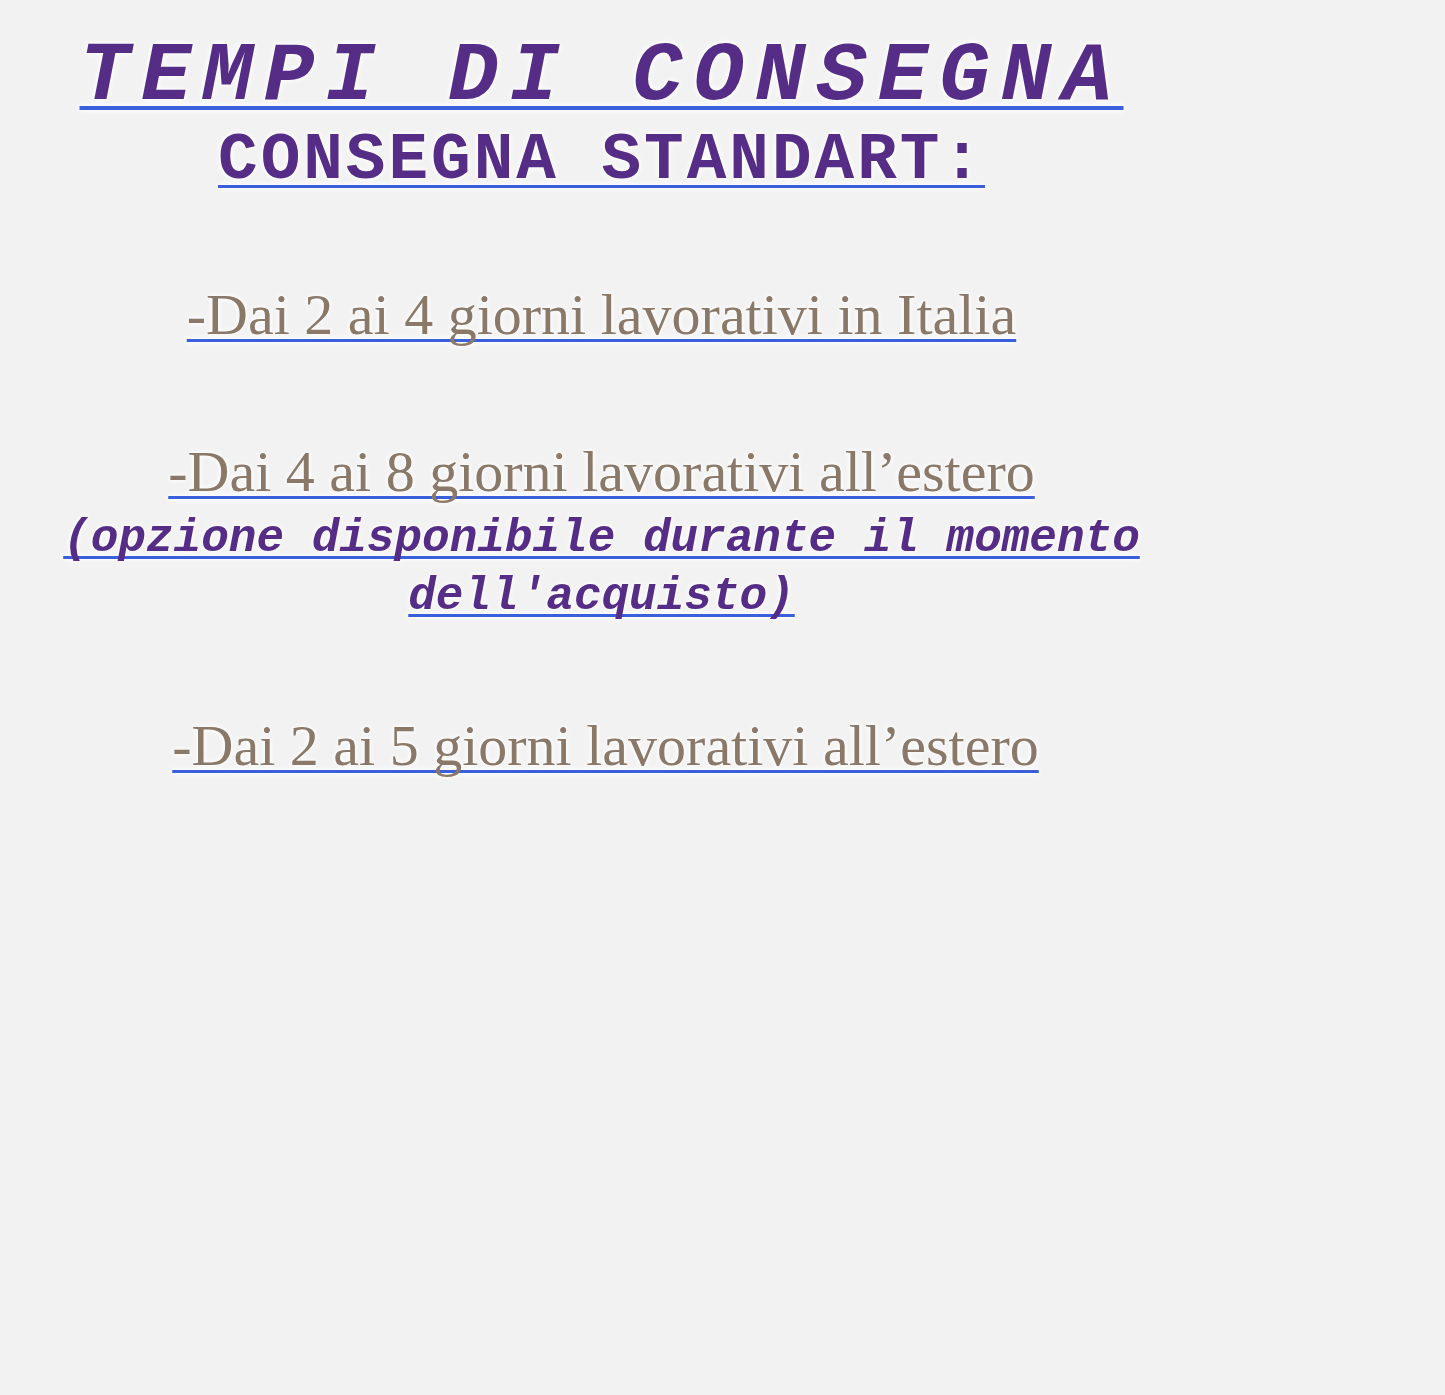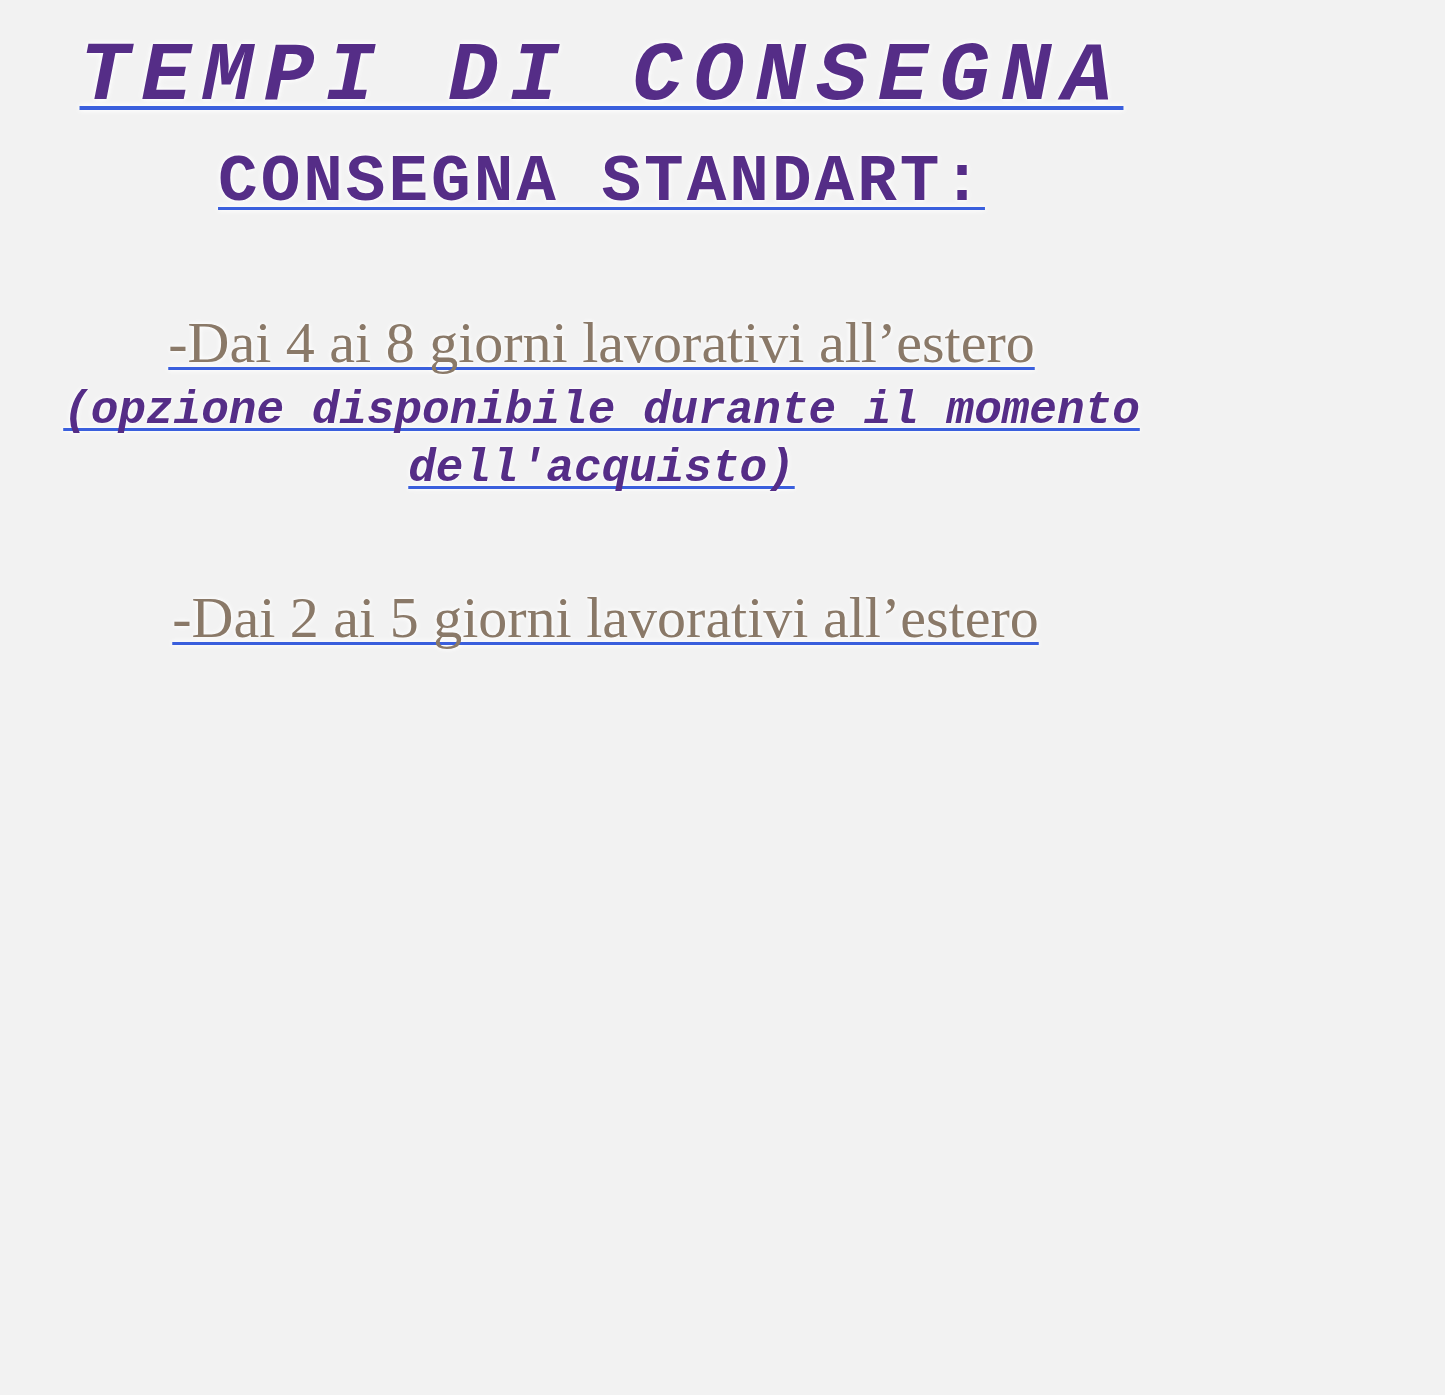--- a/index.html
+++ b/index.html
@@ -41,21 +41,21 @@
     font-family:"Liberation Mono","DejaVu Sans Mono",monospace;
     font-weight:bold;
     font-size:66px;
     line-height:1.12;
     letter-spacing:3px;
     color:var(--heading);
     text-decoration-thickness:3px;
     text-underline-offset:7px;
     text-shadow:0 0 4px #ffffff,0 0 7px #ffffff;
   }
-  .heading-standard{margin-top:22px;}
+  .heading-standard{}
   .heading-courier{
     margin-top:104px;
     font-size:71px;
     letter-spacing:0;
   }
   .delivery-item{
     font-family:"Liberation Serif","DejaVu Serif",serif;
     font-weight:normal;
     font-size:58px;
     line-height:1.15;
@@ -84,20 +84,21 @@
 </style>
 </head>
 <body>
 
 <div class="page">
 
   <h1 class="page-title u">TEMPI DI CONSEGNA</h1>
 
   <h2 class="section-heading heading-standard u">CONSEGNA STANDART:</h2>
 
+  <p class="delivery-item item-1 u">-Dai 2 ai 4 giorni lavorativi in Italia</p>
 
   <p class="delivery-item item-2 u">-Dai 4 ai 8 giorni lavorativi all’estero</p>
 
 
   <p class="shipping-note u">(opzione disponibile durante il momento dell'acquisto)</p>
 
 
   <p class="delivery-item item-4 u">-Dai 2 ai 5 giorni lavorativi all’estero</p>
 
 </div>

